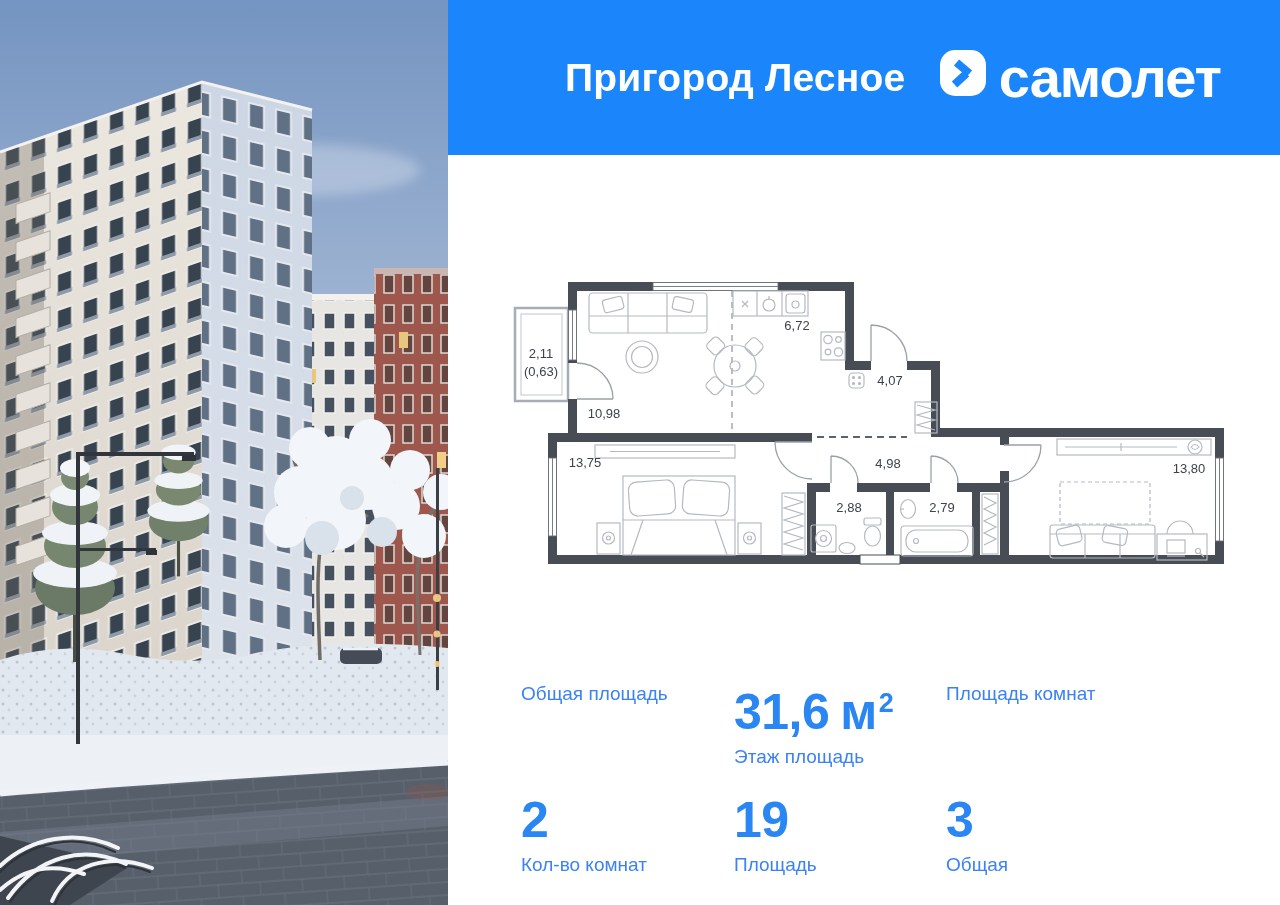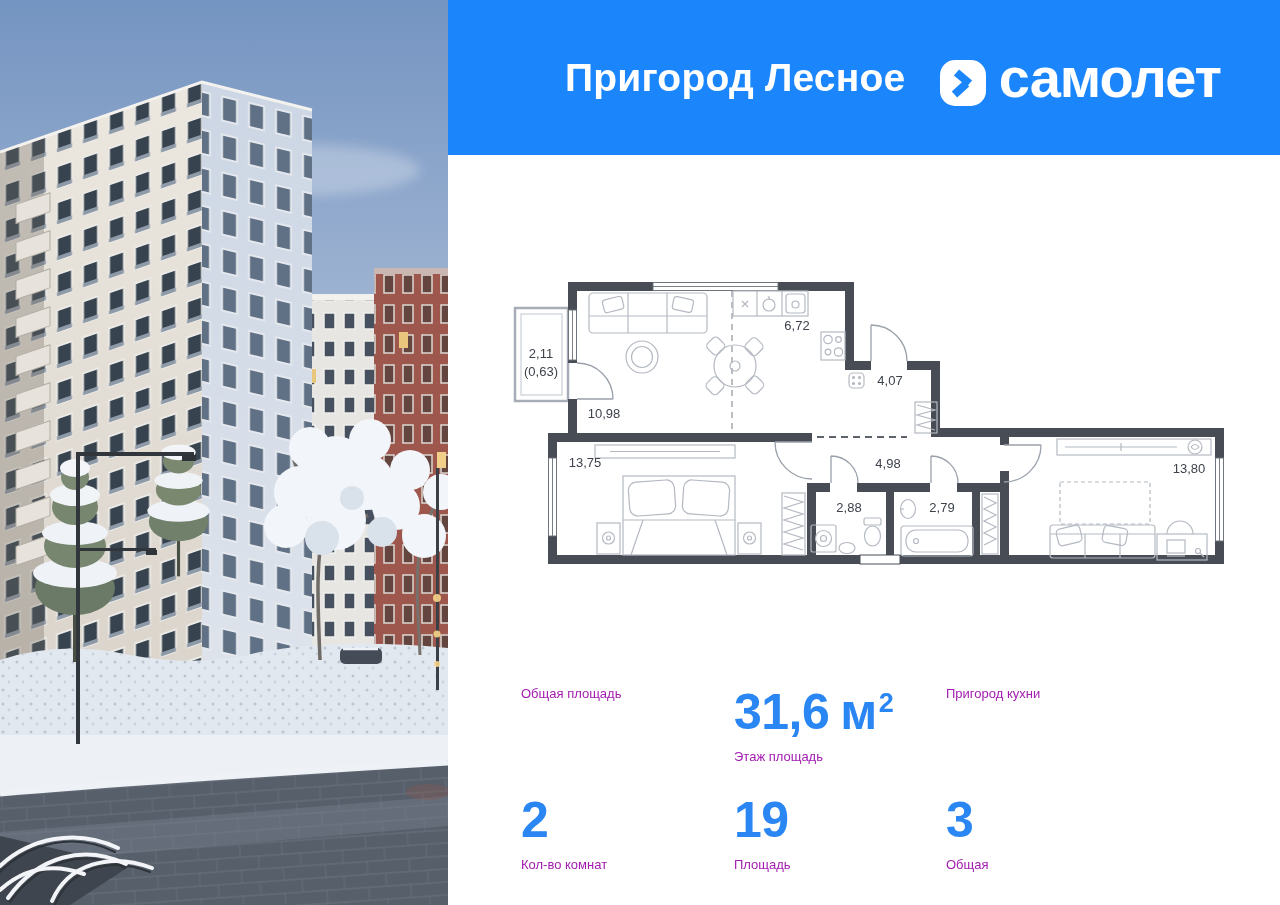--- a/index.html
+++ b/index.html
@@ -10,39 +10,39 @@
   
   .photo-panel{position:absolute;left:0;top:0;width:448px;height:905px;overflow:hidden;}
   .photo-panel svg{display:block;}
 
   
   .right-panel{position:absolute;left:448px;top:0;width:832px;height:905px;background:#fff;}
 
   .header{position:absolute;left:0;top:0;width:832px;height:155px;background:#1b86fb;
           display:flex;align-items:center;box-sizing:border-box;padding:0 59px 0 117px;}
   .project-title{color:#ffffff;font-size:39px;font-weight:bold;letter-spacing:.2px;white-space:nowrap;}
-  .logo{margin-left:auto;display:flex;align-items:flex-end;}
+  .logo{margin-left:auto;display:flex;align-items:flex-start;}
   .logo-icon{width:46px;height:46px;display:block;}
   .logo-text{color:#ffffff;font-size:56px;font-weight:bold;letter-spacing:-1px;margin-left:13px;line-height:1;}
 
   .floorplan{position:absolute;left:57px;top:268px;width:740px;height:305px;}
   .floorplan text{font-family:"Liberation Sans", sans-serif;font-size:13px;fill:#3d424b;}
   .wall{fill:#474c55;}
   .furn{stroke:#b4b9c2;stroke-width:1.2;fill:none;}
   .door{stroke:#9aa1ab;stroke-width:1.3;fill:none;}
   .winline{stroke:#6a7078;stroke-width:0.9;fill:#ffffff;}
 
   
   .stats{position:absolute;left:73px;top:676px;width:680px;display:grid;
          grid-template-columns:213px 212px 215px;}
   .stat-cell{display:block;}
   .stat-value{color:#2a86f2;font-size:50px;font-weight:bold;letter-spacing:-.5px;line-height:54px;white-space:nowrap;}
   .stat-value .unit{margin-left:11px;}
   .stat-value sup{font-size:27px;vertical-align:17px;margin-left:2px;font-weight:bold;}
-  .stat-label{color:#a21caf;font-size:13px;margin-top:7px;line-height:21px;}
+  .stat-label{color:#3b82f6;font-size:19px;margin-top:7px;line-height:21px;}
   .row2{margin-top:26px;}
 </style>
 </head>
 <body>
 
 <div class="page">
 
   <div class="photo-panel">
     <svg width="448" height="905" viewBox="0 0 448 905">
       <defs>
@@ -417,21 +417,21 @@
 
     <div class="stats">
       <div class="stat-cell">
         <div class="stat-label">Общая площадь</div>
       </div>
       <div class="stat-cell">
         <div class="stat-value"><span>31,6</span><span class="unit">м</span><sup>2</sup></div>
         <div class="stat-label">Этаж площадь</div>
       </div>
       <div class="stat-cell">
-        <div class="stat-label">Пригород кухни</div>
+        <div class="stat-label">Площадь комнат</div>
       </div>
       <div class="stat-cell row2">
         <div class="stat-value"><span>2</span></div>
         <div class="stat-label">Кол-во комнат</div>
       </div>
       <div class="stat-cell row2">
         <div class="stat-value"><span>19</span></div>
         <div class="stat-label">Площадь</div>
       </div>
       <div class="stat-cell row2">

